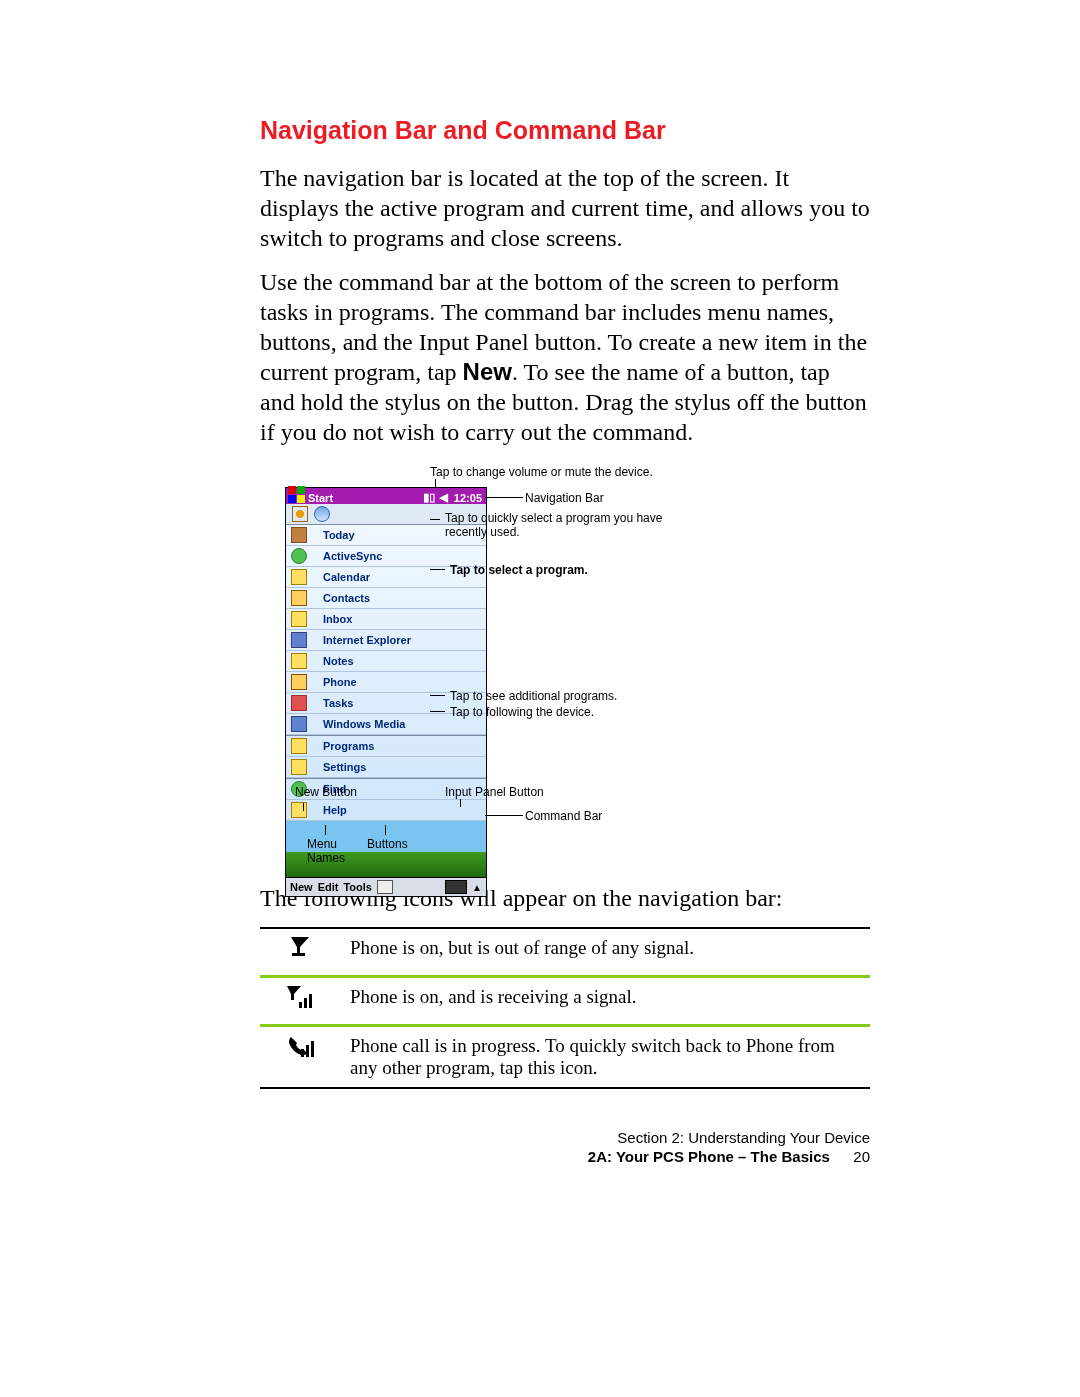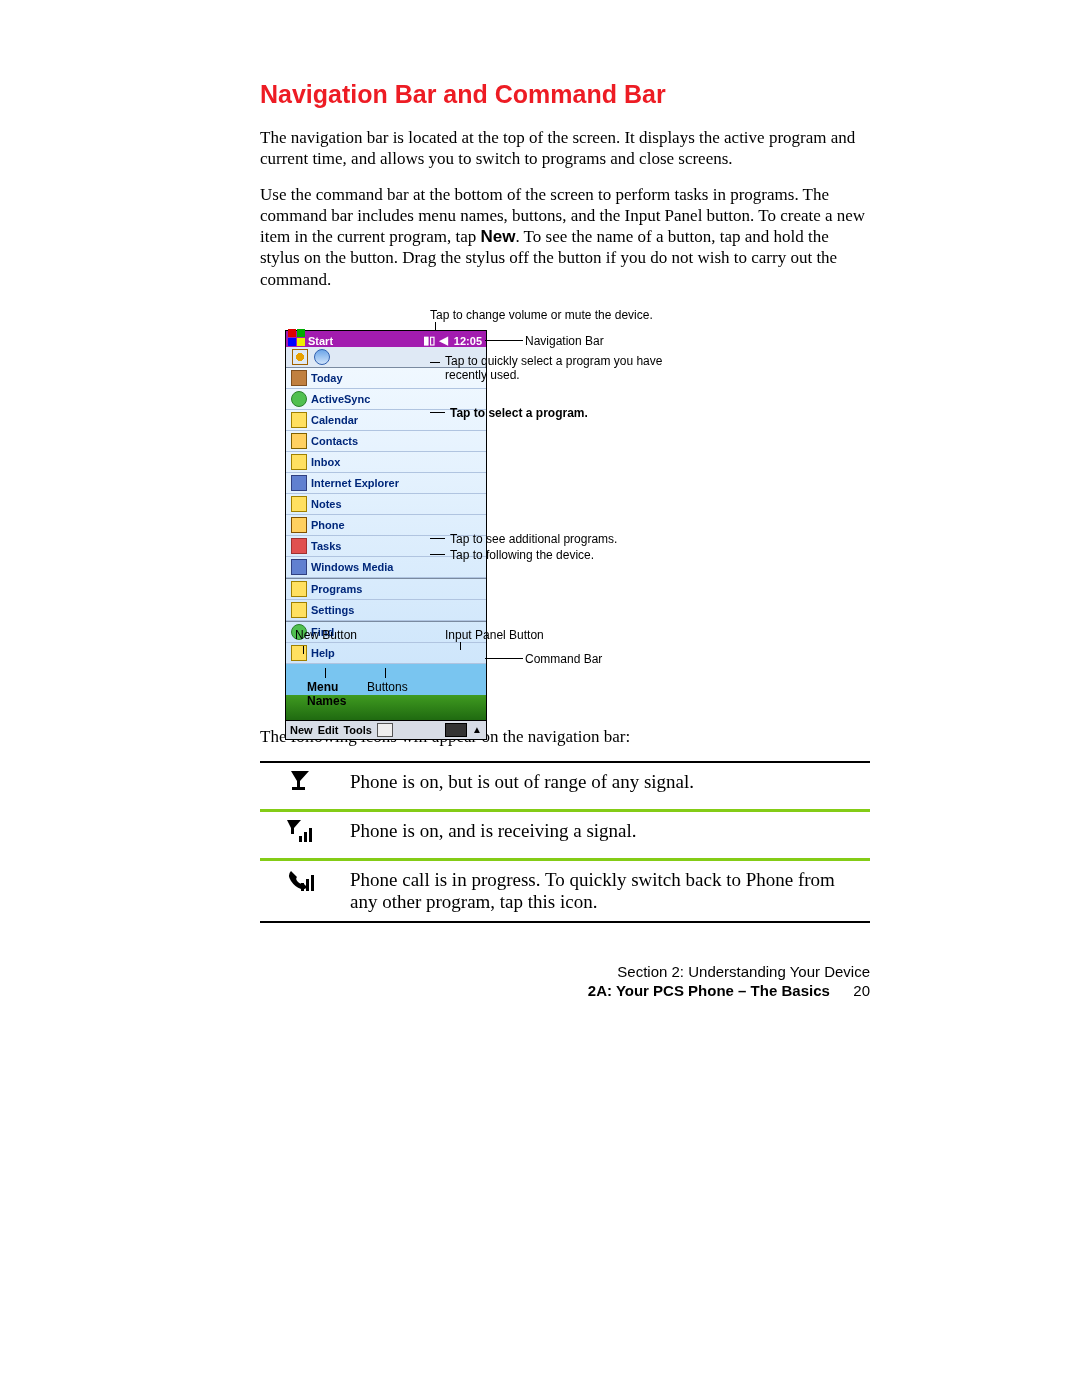--- a/index.html
+++ b/index.html
@@ -4,31 +4,31 @@
 <style>
   body {
     margin: 0;
     background: #fff;
     font-family: Georgia, 'Times New Roman', serif;
     color: #000;
     width: 1080px;
   }
   .page {
     box-sizing: border-box;
-    padding: 80px 210px 50px 260px;
+    padding: 116px 210px 50px 260px;
   }
   h1.title {
     font-family: Arial, Helvetica, sans-serif;
     font-weight: bold;
     color: #ed1c24;
     font-size: 25px;
     margin: 0 0 18px 0;
   }
   p.body {
-    font-size: 17px;
+    font-size: 24px;
     line-height: 1.25;
     margin: 0 0 14px 0;
   }
   .bold {
     font-family: Arial, Helvetica, sans-serif;
     font-weight: bold;
   }
 
   
   .figure-wrap {
@@ -90,21 +90,21 @@
 
   ul.menu {
     list-style: none;
     margin: 0;
     padding: 0;
     background: linear-gradient(#f0f8ff, #cfe6fb);
   }
   ul.menu li {
     display: flex;
     align-items: center;
-    gap: 4px;
+    gap: 16px;
     font-size: 11px;
     font-weight: bold;
     padding: 2px 5px;
     border-bottom: 1px solid #b0c4e0;
     color: #00277a;
   }
   ul.menu li.sep { border-top: 1px solid #7a8aa0; }
   .micon {
     width: 14px; height: 14px; flex: none;
     border: 1px solid #806000;
@@ -312,21 +312,21 @@
     <div class="vline" style="left:18px; top:338px; height:8px;"></div>
     <div class="bcap" style="left:10px; top:320px;">New Button</div>
 
     <div class="bcap" style="left:160px; top:320px;">Input Panel Button</div>
     <div class="vline" style="left:175px; top:334px; height:8px;"></div>
 
     <div class="line" style="top:350px; left:200px; width:38px;"></div>
     <div class="rcap" style="top:344px;">Command Bar</div>
 
     <div class="vline" style="left:40px; top:360px; height:10px;"></div>
-    <div class="bcap" style="left:22px; top:372px; width:50px;font-weight:bold;">Menu Names</div>
+    <div class="bcap" style="left:22px; top:372px; width:50px;">Menu Names</div>
 
     <div class="vline" style="left:100px; top:360px; height:10px;"></div>
     <div class="bcap" style="left:82px; top:372px;">Buttons</div>
 
   </div>
 
   <p class="body">The following icons will appear on the navigation bar:</p>
 
   <table class="icons">
     <tbody>

